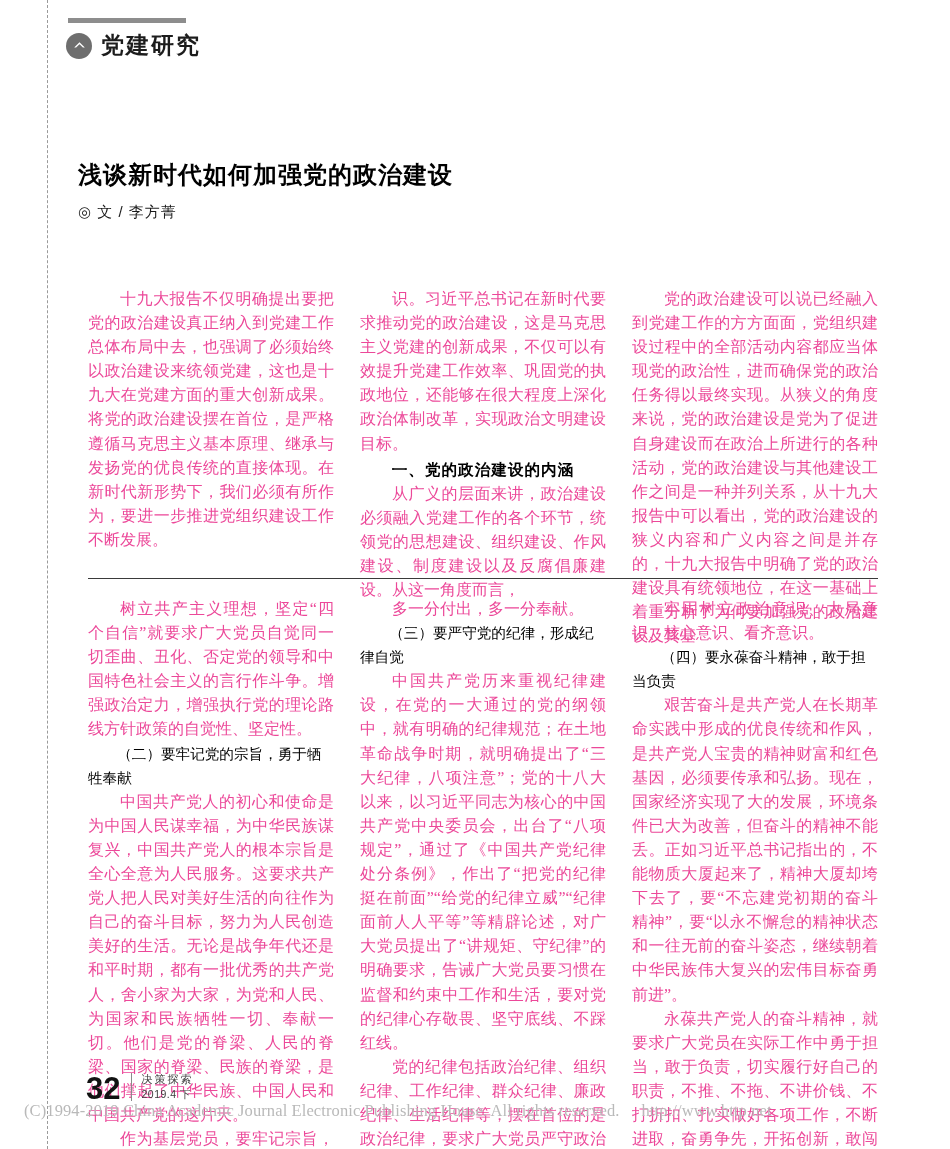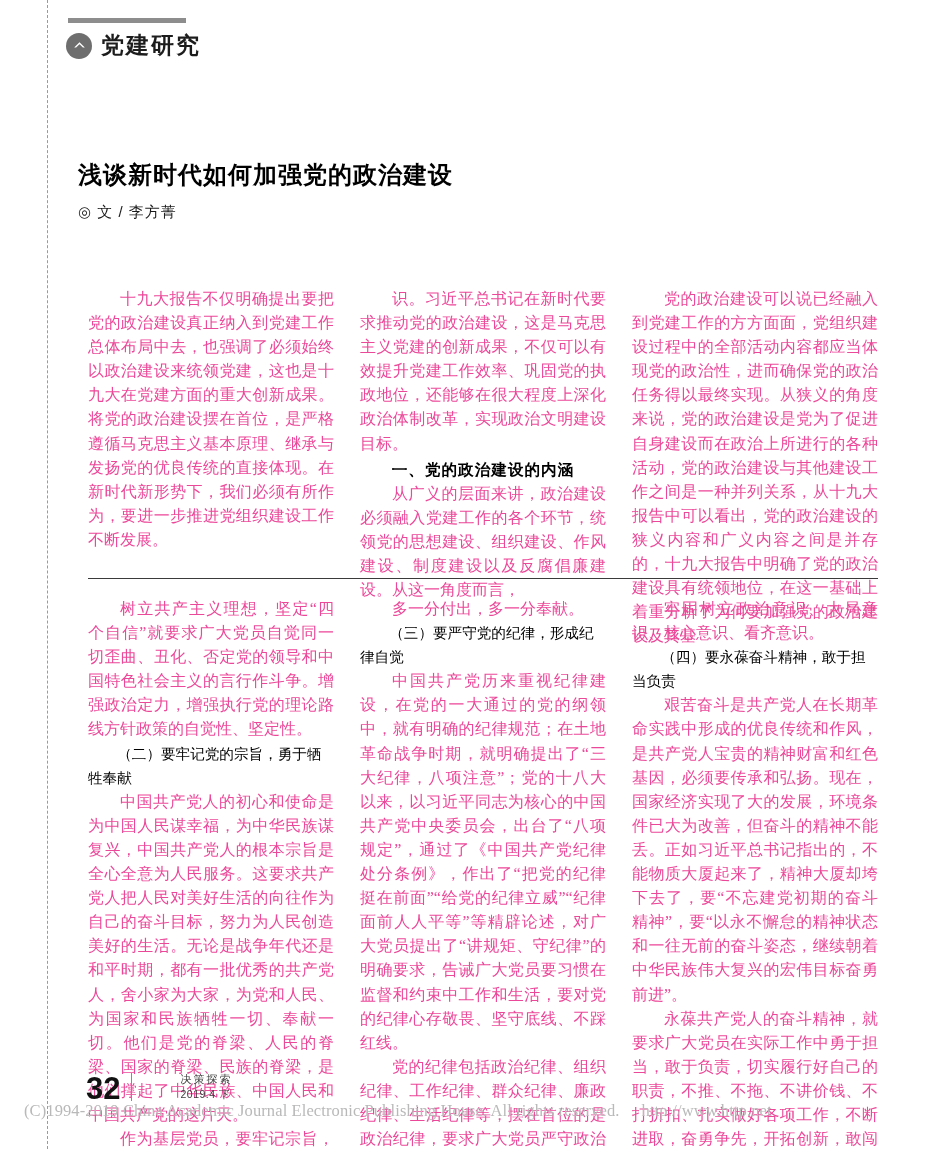--- a/index.html
+++ b/index.html
@@ -172,21 +172,20 @@
   }
   .folio-sep {
     width: 1px;
     height: 28px;
     background: #8a8a8a;
     margin: 0 9px 1px 11px;
   }
   .folio-meta {
     line-height: 13px;
     padding-bottom: 1px;
-    padding-left: 39px;
   }
   .folio-meta .jr {
     font-size: 11px;
     letter-spacing: 2px;
     color: #3b3b3b;
     display: block;
   }
   .folio-meta .iss {
     font-size: 10.5px;
     letter-spacing: 0.5px;

